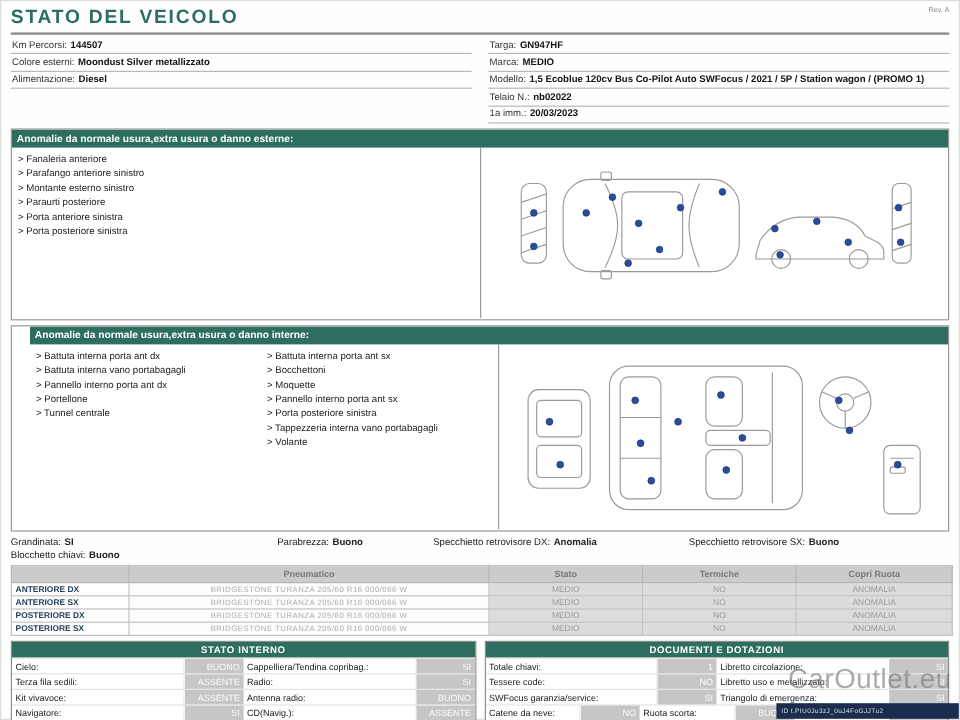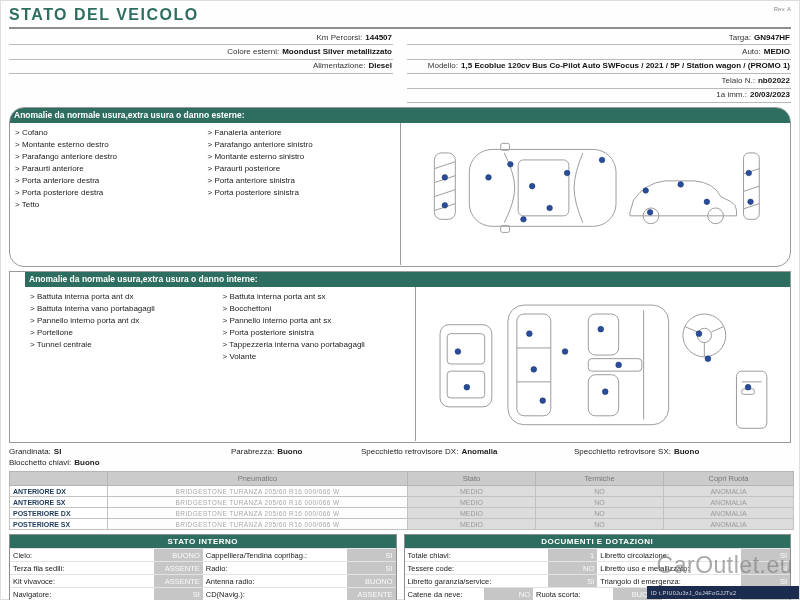--- a/index.html
+++ b/index.html
@@ -2,46 +2,46 @@
 <html style="--teal: #2e6e60; --dot: #2a4d9b; --wmbar: #1c2c4e;"><head>
 <meta charset="utf-8">
 <style>
   :root { --teal:#2e6e60; --dot:#2a4d9b; --wmbar:#1c2c4e; }
   html,body{margin:0;padding:0;}
   body{width:800px;height:600px;overflow:hidden;background:#f1f1ef;font-family:"Liberation Sans",sans-serif;color:#222;position:relative;}
   .page{position:absolute;inset:0;background:#fefefe;padding:5px 8px;border:1px solid #ddd;box-sizing:border-box;}
   .hdr{position:relative;border-bottom:2px solid #8f8f8f;padding-bottom:3px;}
   .title{font-size:16px;font-weight:bold;color:var(--teal);letter-spacing:1.5px;margin:0;}
   .rev{position:absolute;right:0;top:0;font-size:6px;color:#888;}
-  .info{display:flex;gap:14px;margin-top:2px;min-height:64px;text-align:right;}
+  .info{display:flex;gap:14px;margin-top:2px;min-height:64px;}
   .info-col{flex:1;min-width:0;}
   .info-row{border-bottom:1px solid #b9b9b9;padding:1.5px 1px;font-size:8px;line-height:1.3;}
   .ilbl{color:#333;}
   .ival{font-weight:bold;margin-left:3px;color:#111;}
   .sec{border:1px solid #9a9a9a;margin-top:4px;background:#fff;overflow:hidden;}
-  .sec-ext{height:158px;border-radius:15px;}
+  .sec-ext{height:158px;}
   .sec-int{height:170px;padding-left:15px;}
   .sec-hdr{background:var(--teal);color:#fff;font-size:8.5px;font-weight:bold;padding:2.5px 4px;}
   .sec-body{display:flex;height:calc(100% - 16px);}
   .lists{width:390px;display:flex;padding:4px 0 0 5px;box-sizing:border-box;}
   .a-list{list-style:none;margin:0;padding:0;width:195px;font-size:8px;line-height:1.5;color:#222;}
   .a-item{padding-right:8px;}
   .diag{flex:1;border-left:1px solid #9a9a9a;position:relative;padding:2px;box-sizing:border-box;}
   .diag svg{width:100%;height:100%;display:block;}
   .outline *{fill:none;stroke:#9a9a9a;stroke-width:1.1;}
   .dmg-dot{fill:var(--dot);stroke:#16316e;stroke-width:.6;}
   .conds{margin-top:3px;font-size:8px;line-height:1.4;}
   .cond-item{display:inline-block;}
   .cond-row1 .cond-item:nth-child(1){width:222px;}
   .cond-row1 .cond-item:nth-child(2){width:130px;}
   .cond-row1 .cond-item:nth-child(3){width:213px;}
   .cond-lbl{color:#222;}
   .cond-val{font-weight:bold;margin-left:3px;}
   .tires{width:100%;border-collapse:collapse;margin-top:3px;table-layout:fixed;border:1px solid #8f8f8f;}
-  .tires th{background:#cbcbcb;color:#787878;font-size:7.5px;font-weight:normal;padding:2px;border:1px solid #b5b5b5;text-align:center;}
+  .tires th{background:#cbcbcb;color:#787878;font-size:7.5px;font-weight:bold;padding:2px;border:1px solid #b5b5b5;text-align:center;}
   .tires td{border:1px solid #c2c2c2;padding:1.5px 3px;font-size:7px;}
   .tires td.pos{font-weight:bold;color:#24405e;background:#fff;}
   .tires td.desc{color:#ababab;text-align:center;letter-spacing:.4px;font-size:6.5px;background:#fdfdfd;}
   .tires td.tval{background:#dcdcdc;color:#9a9a9a;text-align:center;}
   .bottom{display:flex;gap:7px;margin-top:4px;}
   .kv{flex:1;border:1px solid #8f8f8f;background:#fff;min-width:0;}
   .kv-hdr{background:var(--teal);color:#fff;font-weight:bold;font-size:8px;text-align:center;padding:2px 0;letter-spacing:.5px;}
   .kv-row{display:flex;border-top:1px solid #e3e3e3;}
   .kv-pair{flex:1;display:flex;min-width:0;}
   .kv-lbl{flex:1;font-size:7.5px;padding:1.5px 3px;white-space:nowrap;overflow:hidden;}
@@ -60,40 +60,31 @@
   </header>
 
   <div class="info">
     <div class="info-col">
         <div class="info-row"><span class="ilbl">Km Percorsi:</span><span class="ival">144507</span></div>
         <div class="info-row"><span class="ilbl">Colore esterni:</span><span class="ival">Moondust Silver metallizzato</span></div>
         <div class="info-row"><span class="ilbl">Alimentazione:</span><span class="ival">Diesel</span></div>
       </div>
     <div class="info-col">
         <div class="info-row"><span class="ilbl">Targa:</span><span class="ival">GN947HF</span></div>
-        <div class="info-row"><span class="ilbl">Auto:</span><span class="ival">MEDIO</span></div>
+        <div class="info-row"><span class="ilbl">Marca:</span><span class="ival">MEDIO</span></div>
         <div class="info-row"><span class="ilbl">Modello:</span><span class="ival">1,5 Ecoblue 120cv Bus Co-Pilot Auto SWFocus / 2021 / 5P / Station wagon / (PROMO 1)</span></div>
         <div class="info-row"><span class="ilbl">Telaio N.:</span><span class="ival">nb02022</span></div>
         <div class="info-row"><span class="ilbl">1a imm.:</span><span class="ival">20/03/2023</span></div>
       </div>
   </div>
 
   <section class="sec sec-ext">
     <div class="sec-hdr">Anomalie da normale usura,extra usura o danno esterne:</div>
     <div class="sec-body">
       <div class="lists">
-        <ul class="a-list">
-            <li class="a-item">&gt; Cofano</li>
-            <li class="a-item">&gt; Montante esterno destro</li>
-            <li class="a-item">&gt; Parafango anteriore destro</li>
-            <li class="a-item">&gt; Paraurti anteriore</li>
-            <li class="a-item">&gt; Porta anteriore destra</li>
-            <li class="a-item">&gt; Porta posteriore destra</li>
-            <li class="a-item">&gt; Tetto</li>
-          </ul>
         <ul class="a-list">
             <li class="a-item">&gt; Fanaleria anteriore</li>
             <li class="a-item">&gt; Parafango anteriore sinistro</li>
             <li class="a-item">&gt; Montante esterno sinistro</li>
             <li class="a-item">&gt; Paraurti posteriore</li>
             <li class="a-item">&gt; Porta anteriore sinistra</li>
             <li class="a-item">&gt; Porta posteriore sinistra</li>
           </ul>
       </div>
       <div class="diag">
@@ -153,20 +144,21 @@
         <ul class="a-list">
             <li class="a-item">&gt; Battuta interna porta ant dx</li>
             <li class="a-item">&gt; Battuta interna vano portabagagli</li>
             <li class="a-item">&gt; Pannello interno porta ant dx</li>
             <li class="a-item">&gt; Portellone</li>
             <li class="a-item">&gt; Tunnel centrale</li>
           </ul>
         <ul class="a-list">
             <li class="a-item">&gt; Battuta interna porta ant sx</li>
             <li class="a-item">&gt; Bocchettoni</li>
+            <li class="a-item">&gt; Moquette</li>
             <li class="a-item">&gt; Pannello interno porta ant sx</li>
             <li class="a-item">&gt; Porta posteriore sinistra</li>
             <li class="a-item">&gt; Tappezzeria interna vano portabagagli</li>
             <li class="a-item">&gt; Volante</li>
           </ul>
       </div>
       <div class="diag">
         <svg viewBox="0 0 385 168" preserveAspectRatio="xMidYMid meet">
           <g class="outline">
             <rect x="10" y="40" width="58" height="92" rx="10"></rect>
@@ -332,21 +324,21 @@
               <span class="kv-lbl">Tessere code:</span>
               <span class="kv-val">NO</span>
             </div>
             <div class="kv-pair">
               <span class="kv-lbl">Libretto uso e metallizzato:</span>
               <span class="kv-val">SI</span>
             </div>
           </div>
           <div class="kv-row">
             <div class="kv-pair">
-              <span class="kv-lbl">Libretto garanzia/service:</span>
+              <span class="kv-lbl">SWFocus garanzia/service:</span>
               <span class="kv-val">SI</span>
             </div>
             <div class="kv-pair">
               <span class="kv-lbl">Triangolo di emergenza:</span>
               <span class="kv-val">SI</span>
             </div>
           </div>
           <div class="kv-row">
             <div class="kv-pair">
               <span class="kv-lbl">Catene da neve:</span>

